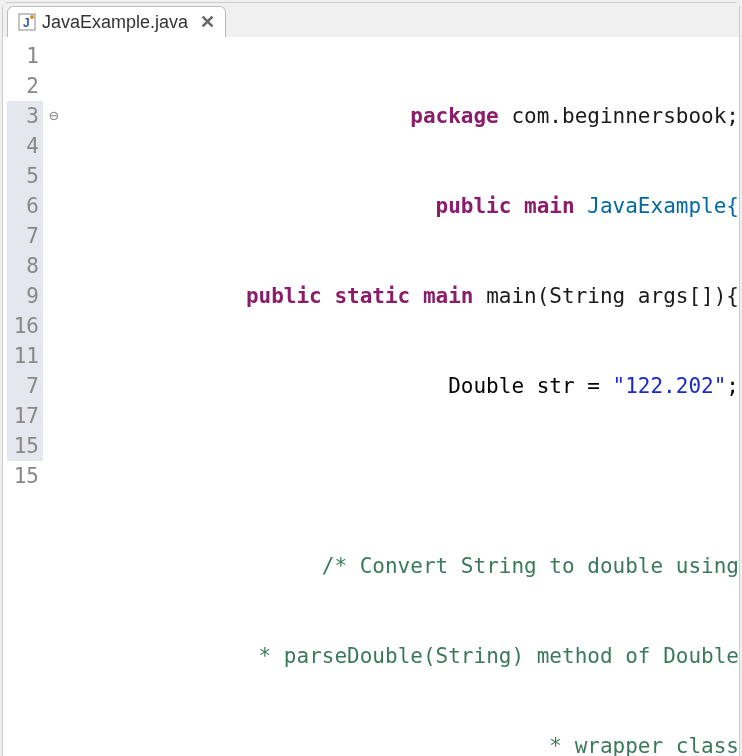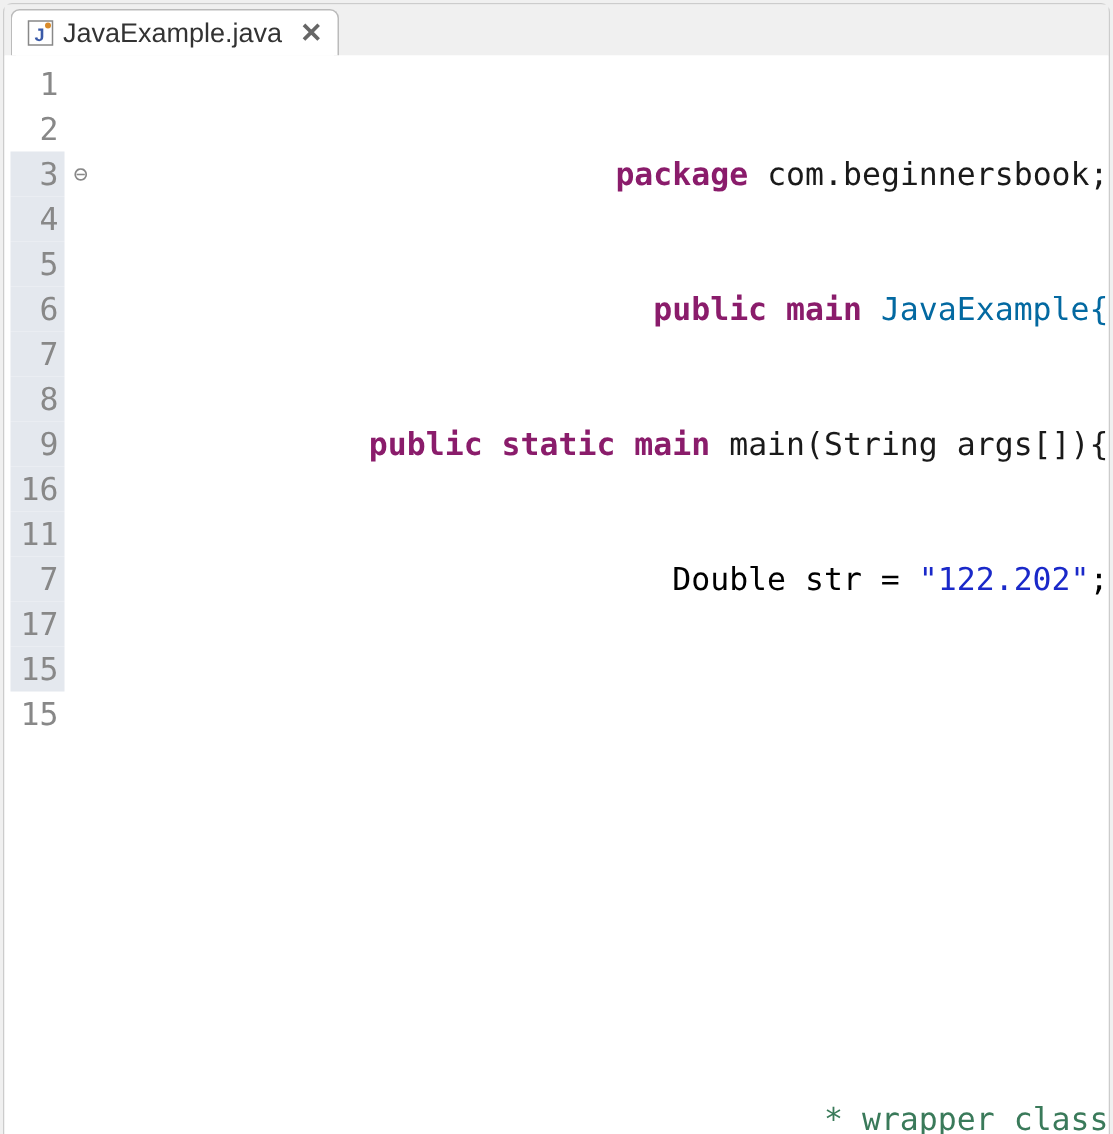--- a/index.html
+++ b/index.html
@@ -134,22 +134,22 @@
         <div class="fc"></div>
         <div class="fc"></div>
         <div class="fc"></div>
     </div>
     <div class="code-col">
       <div class="cl"><span class="tk-kw">package</span><span class="tk-pkg"> com.beginnersbook;</span></div>
       <div class="cl"><span class="tk-kw">public</span> <span class="tk-kw">main</span><span class="tk-cls"> JavaExample{</span></div>
       <div class="cl"><span>    </span><span class="tk-kw">public</span> <span class="tk-kw">static</span> <span class="tk-kw">main</span><span class="tk-mtd"> main(String args[]){</span></div>
       <div class="cl"><span>        </span><span>Double str = </span><span class="tk-str">"122.202"</span><span>;</span></div>
       <div class="cl"><span></span></div>
-      <div class="cl"><span>        </span></div>
-      <div class="cl"><span>         </span></div>
+      <div class="cl"><span>        </span><span class="tk-com">/* Convert String to double using</span></div>
+      <div class="cl"><span>         </span><span class="tk-com">* parseDouble(String) method of Double</span></div>
       <div class="cl"><span>         </span><span class="tk-com">* wrapper class</span></div>
       
       
       
       
       
       
       
     </div>
   </div>

